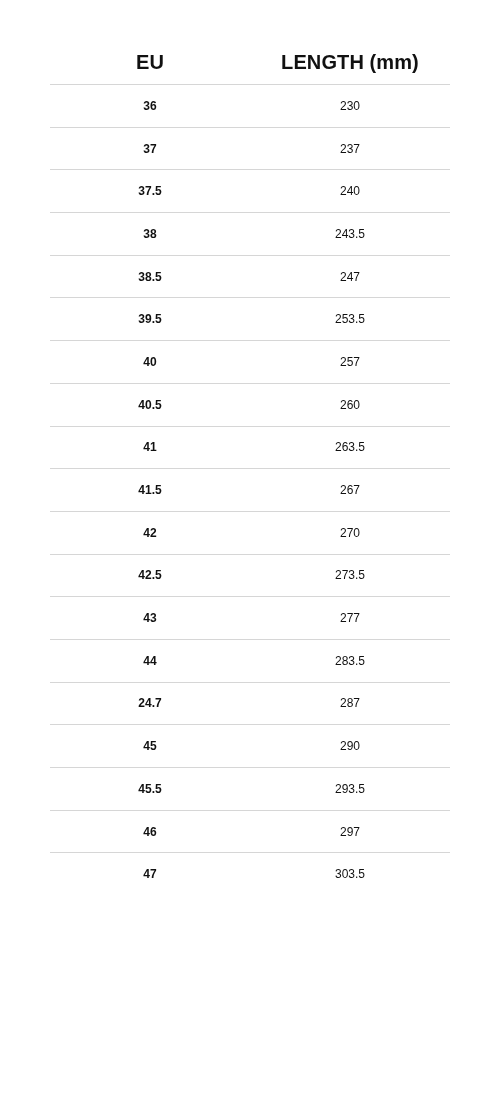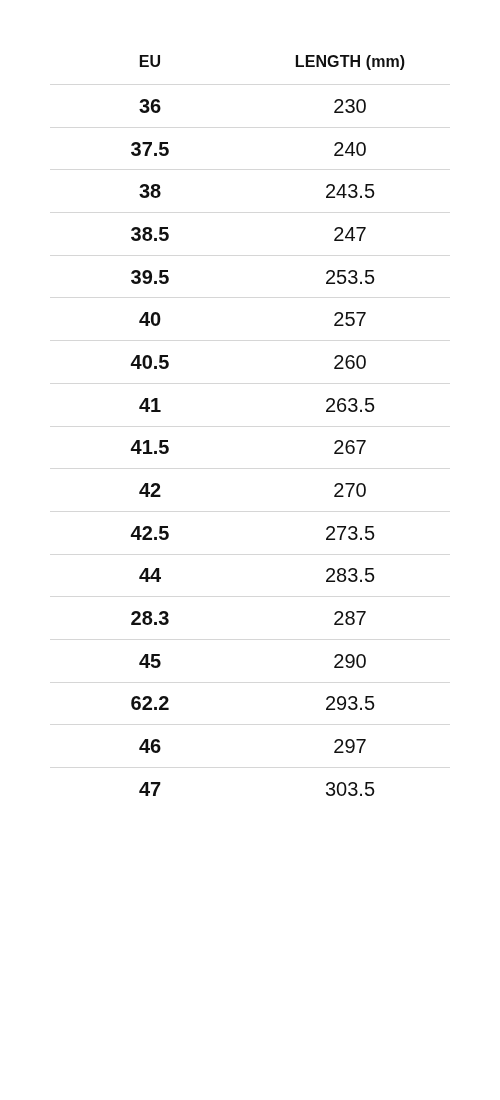--- a/index.html
+++ b/index.html
@@ -31,42 +31,42 @@
     border-collapse: collapse;
     table-layout: fixed;
   }
 
   .size-table col.col-eu    { width: 200px; }
   .size-table col.col-len   { width: 200px; }
 
   .size-table thead th {
     padding: 0 0 12px 0;
     margin: 0;
-    font-size: 16px;
+    font-size: 20px;
     font-weight: bold;
     color: #111111;
     text-align: center;
     letter-spacing: 0.1px;
     line-height: 20px;
     border: none;
     vertical-align: bottom;
   }
 
   .size-table tbody tr {
     height: 41.7px;
   }
 
   .size-table tbody td {
     border-top: 1px solid #d6d6d6;
     padding: 0;
     height: 41.7px;
     text-align: center;
     vertical-align: middle;
     color: #111111;
-    font-size: 20px;
+    font-size: 12px;
     line-height: 20px;
   }
 
   .size-table tbody td.cell-eu {
     font-weight: bold;
   }
 
   .size-table tbody td.cell-len {
     font-weight: normal;
   }
@@ -86,20 +86,24 @@
     <thead>
       <tr>
         <th class="head-eu">EU</th>
         <th class="head-len">LENGTH (mm)</th>
       </tr>
     </thead>
     <tbody id="table-body">
         <tr>
           <td class="cell-eu">36</td>
           <td class="cell-len">230</td>
+        </tr>
+        <tr>
+          <td class="cell-eu">37</td>
+          <td class="cell-len">237</td>
         </tr>
         <tr>
           <td class="cell-eu">37.5</td>
           <td class="cell-len">240</td>
         </tr>
         <tr>
           <td class="cell-eu">38</td>
           <td class="cell-len">243.5</td>
         </tr>
         <tr>
@@ -128,33 +132,37 @@
         </tr>
         <tr>
           <td class="cell-eu">42</td>
           <td class="cell-len">270</td>
         </tr>
         <tr>
           <td class="cell-eu">42.5</td>
           <td class="cell-len">273.5</td>
         </tr>
         <tr>
+          <td class="cell-eu">43</td>
+          <td class="cell-len">277</td>
+        </tr>
+        <tr>
           <td class="cell-eu">44</td>
           <td class="cell-len">283.5</td>
         </tr>
         <tr>
-          <td class="cell-eu">28.3</td>
+          <td class="cell-eu">24.7</td>
           <td class="cell-len">287</td>
         </tr>
         <tr>
           <td class="cell-eu">45</td>
           <td class="cell-len">290</td>
         </tr>
         <tr>
-          <td class="cell-eu">62.2</td>
+          <td class="cell-eu">45.5</td>
           <td class="cell-len">293.5</td>
         </tr>
         <tr>
           <td class="cell-eu">46</td>
           <td class="cell-len">297</td>
         </tr>
         <tr>
           <td class="cell-eu">47</td>
           <td class="cell-len">303.5</td>
         </tr>

